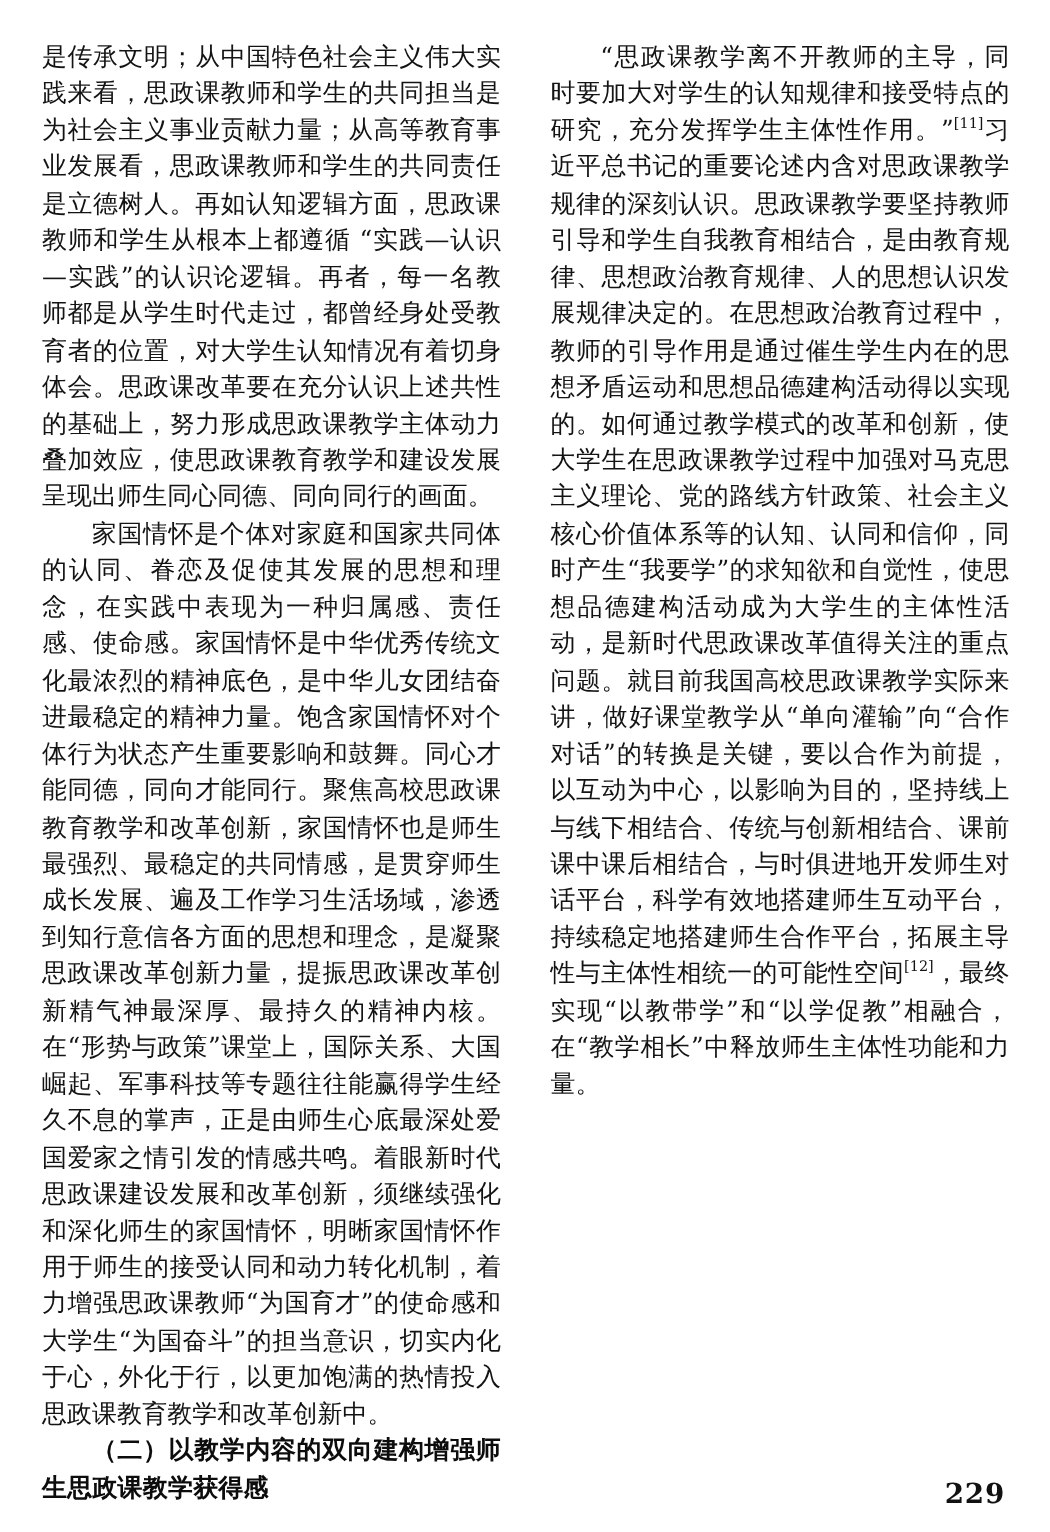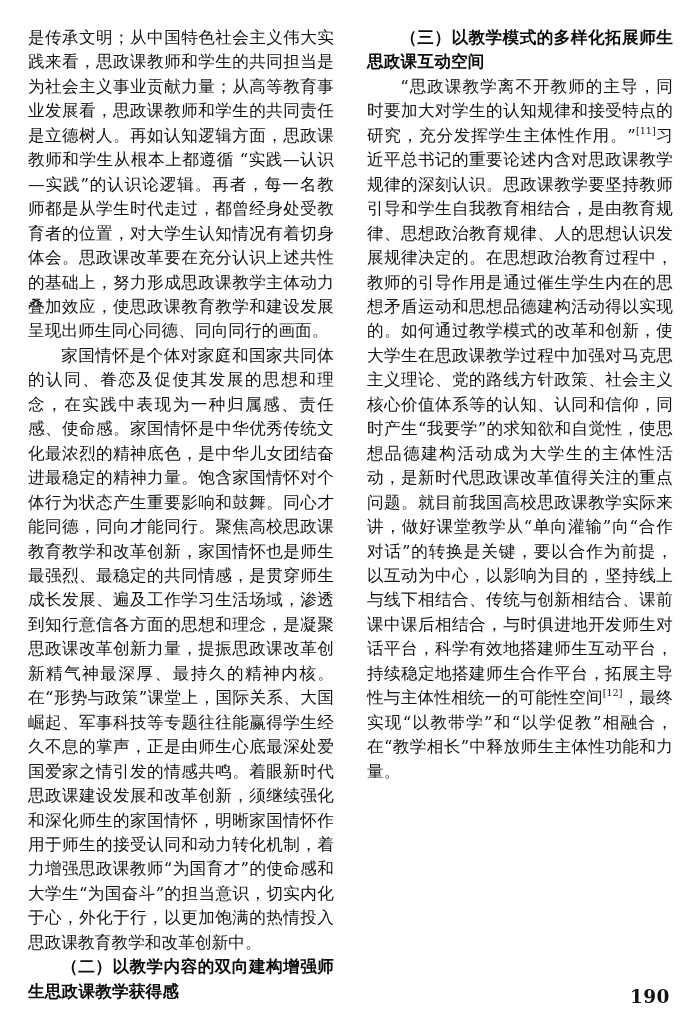--- a/index.html
+++ b/index.html
@@ -98,22 +98,21 @@
 
 
       <p class="body">家国情怀是个体对家庭和国家共同体的认同、眷恋及促使其发展的思想和理念，在实践中表现为一种归属感、责任感、使命感。家国情怀是中华优秀传统文化最浓烈的精神底色，是中华儿女团结奋进最稳定的精神力量。饱含家国情怀对个体行为状态产生重要影响和鼓舞。同心才能同德，同向才能同行。聚焦高校思政课教育教学和改革创新，家国情怀也是师生最强烈、最稳定的共同情感，是贯穿师生成长发展、遍及工作学习生活场域，渗透到知行意信各方面的思想和理念，是凝聚思政课改革创新力量，提振思政课改革创新精气神最深厚、最持久的精神内核。在“形势与政策”课堂上，国际关系、大国崛起、军事科技等专题往往能赢得学生经久不息的掌声，正是由师生心底最深处爱国爱家之情引发的情感共鸣。着眼新时代思政课建设发展和改革创新，须继续强化和深化师生的家国情怀，明晰家国情怀作用于师生的接受认同和动力转化机制，着力增强思政课教师“为国育才”的使命感和大学生“为国奋斗”的担当意识，切实内化于心，外化于行，以更加饱满的热情投入思政课教育教学和改革创新中。</p>
 
       <h3 class="subhead">（二）以教学内容的双向建构增强师生思政课教学获得感</h3>
 
     </div>
 
     <div class="col">
 
-      <h3 class="subhead">（三）以教学模式的多样化拓展师生思政课互动空间</h3>
 
       <p class="body"><span>“思政课教学离不开教师的主导，同时要加大对学生的认知规律和接受特点的研究，充分发挥学生主体性作用。”</span><sup>[11]</sup><span>习近平总书记的重要论述内含对思政课教学规律的深刻认识。思政课教学要坚持教师引导和学生自我教育相结合，是由教育规律、思想政治教育规律、人的思想认识发展规律决定的。在思想政治教育过程中，教师的引导作用是通过催生学生内在的思想矛盾运动和思想品德建构活动得以实现的。如何通过教学模式的改革和创新，使大学生在思政课教学过程中加强对马克思主义理论、党的路线方针政策、社会主义核心价值体系等的认知、认同和信仰，同时产生“我要学”的求知欲和自觉性，使思想品德建构活动成为大学生的主体性活动，是新时代思政课改革值得关注的重点问题。就目前我国高校思政课教学实际来讲，做好课堂教学从“单向灌输”向“合作对话”的转换是关键，要以合作为前提，以互动为中心，以影响为目的，坚持线上与线下相结合、传统与创新相结合、课前课中课后相结合，与时俱进地开发师生对话平台，科学有效地搭建师生互动平台，持续稳定地搭建师生合作平台，拓展主导性与主体性相统一的可能性空间</span><sup>[12]</sup><span>，最终实现“以教带学”和“以学促教”相融合，在“教学相长”中释放师生主体性功能和力量。</span></p>
 
     </div>
 
   </div>
 
-  <div class="folio">190</div>
+  <div class="folio">229</div>
 </div>
 
 </body></html>

